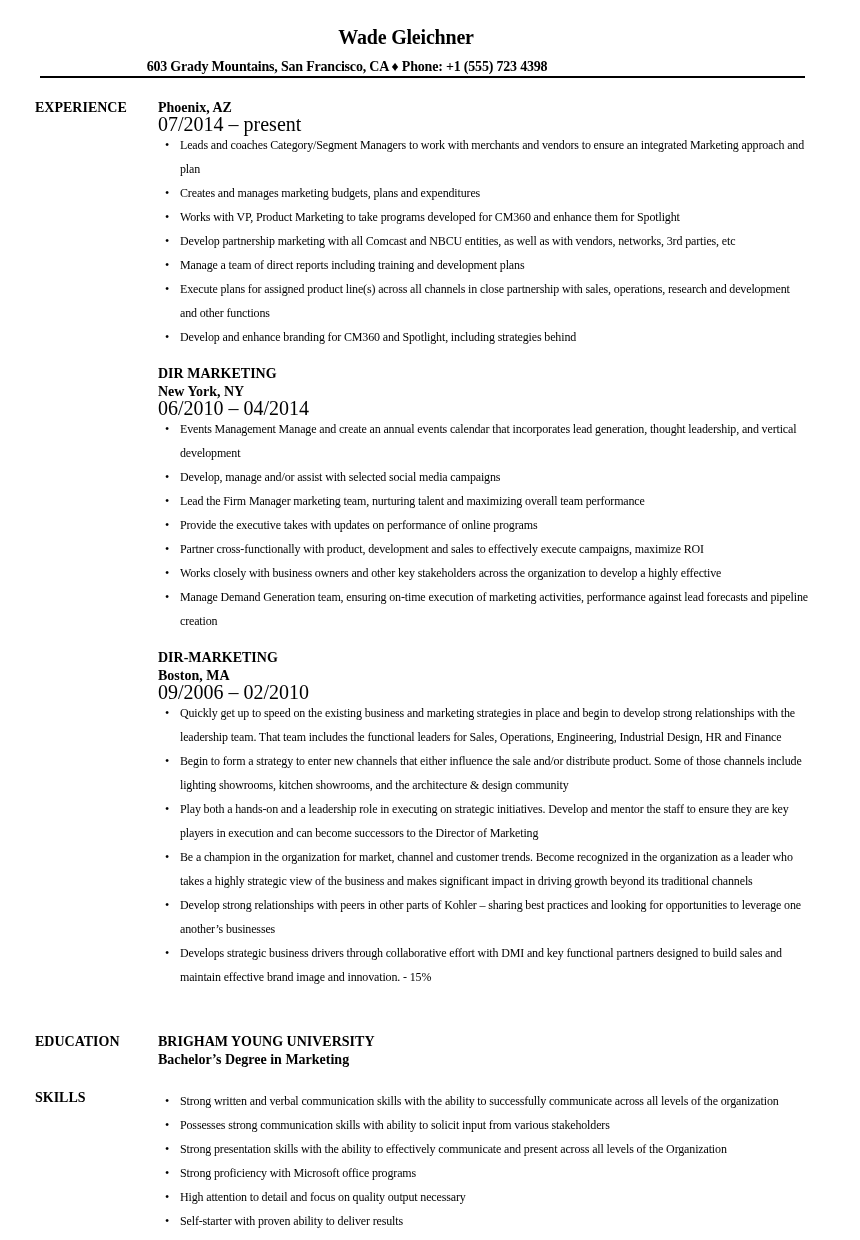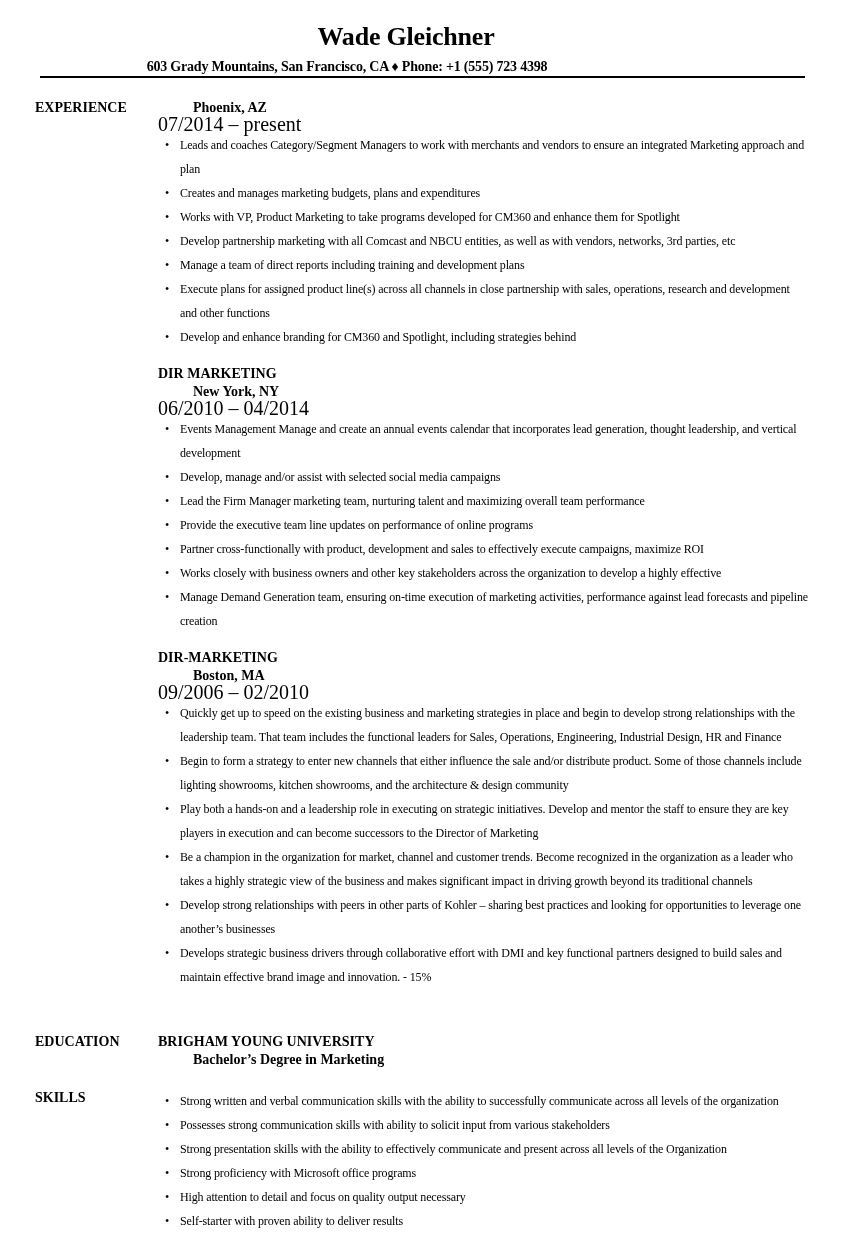--- a/index.html
+++ b/index.html
@@ -2,31 +2,31 @@
 <html><head>
   <meta charset="utf-8">
   <style>
     html, body { margin: 0; padding: 0; background: #ffffff; }
     body {
       width: 860px; height: 1240px; overflow: hidden; position: relative;
       font-family: "Liberation Serif", "DejaVu Serif", serif;
       color: #000000;
     }
     .header { position: absolute; left: 0; top: 0; width: 860px; text-align: center; }
-    .name { position: absolute; left: 0; width: 812px; top: 26px; font-size: 26px; font-weight: bold; line-height: 22px; letter-spacing: -0.2px; }
+    .name { position: absolute; left: 0; width: 812px; top: 26px; font-size: 20px; font-weight: bold; line-height: 22px; letter-spacing: -0.2px; }
     .contact { position: absolute; left: 0; width: 694px; top: 58px; font-size: 14px; font-weight: bold; line-height: 18px; letter-spacing: -0.2px; }
     .rule { position: absolute; left: 40px; top: 76px; width: 765px; height: 2px; background: #000; }
 
     .section { position: absolute; left: 0; width: 860px; }
     .section-title { position: absolute; left: 35px; top: 0; font-size: 14px; font-weight: bold; line-height: 18px; }
     .section-body { position: absolute; left: 158px; top: 0; width: 650px; }
 
     .job { margin-bottom: 16px; }
     .job-title, .school { font-size: 14px; font-weight: bold; line-height: 18px; }
-    .job-loc, .degree { font-size: 14px; font-weight: bold; line-height: 17px; margin-left: 35px; }
+    .job-loc, .degree { font-size: 14px; font-weight: bold; line-height: 17px; }
     .job-dates { font-size: 20px; line-height: 17px; }
 
     ul.bullets { list-style: none; margin: 0; padding: 0; }
     ul.bullets li { position: relative; padding-left: 22px; font-size: 12px; line-height: 24px; letter-spacing: -0.15px; }
     ul.bullets li::before { content: "\2022"; position: absolute; left: 7px; top: 0; font-size: 12px; }
   </style>
 </head>
 <body>
 
 <div class="header">
@@ -52,21 +52,21 @@
         </ul>
       </div>
     <div class="job">
         <div class="job-title">DIR MARKETING</div>
         <div class="job-loc">New York, NY</div>
         <div class="job-dates">06/2010 – 04/2014</div>
         <ul class="bullets">
           <li>Events Management Manage and create an annual events calendar that incorporates lead generation, thought leadership, and vertical development</li>
           <li>Develop, manage and/or assist with selected social media campaigns</li>
           <li>Lead the Firm Manager marketing team, nurturing talent and maximizing overall team performance</li>
-          <li>Provide the executive team line updates on performance of online programs</li>
+          <li>Provide the executive takes with updates on performance of online programs</li>
           <li>Partner cross-functionally with product, development and sales to effectively execute campaigns, maximize ROI</li>
           <li>Works closely with business owners and other key stakeholders across the organization to develop a highly effective</li>
           <li>Manage Demand Generation team, ensuring on-time execution of marketing activities, performance against lead forecasts and pipeline creation</li>
         </ul>
       </div>
     <div class="job">
         <div class="job-title">DIR-MARKETING</div>
         <div class="job-loc">Boston, MA</div>
         <div class="job-dates">09/2006 – 02/2010</div>
         <ul class="bullets">

